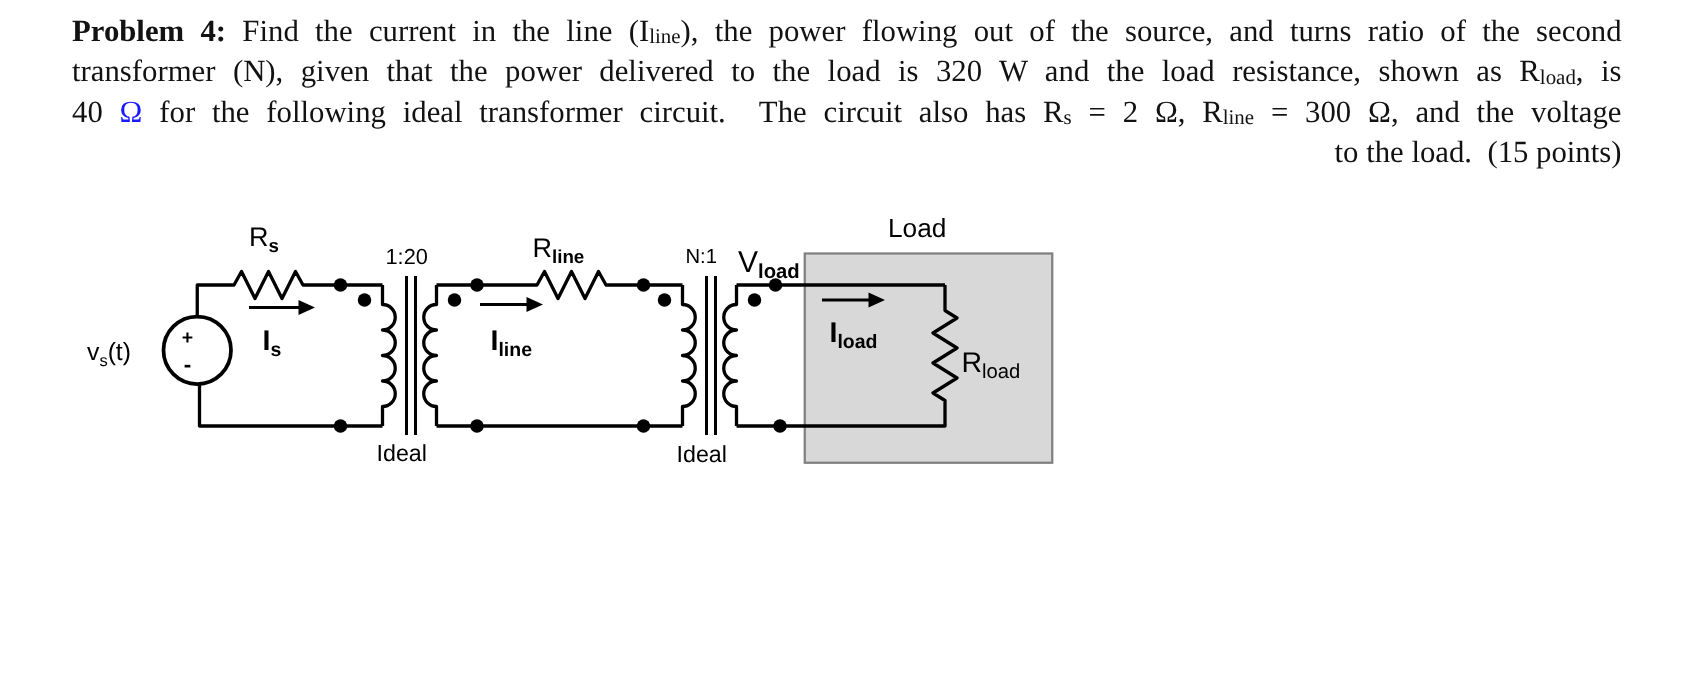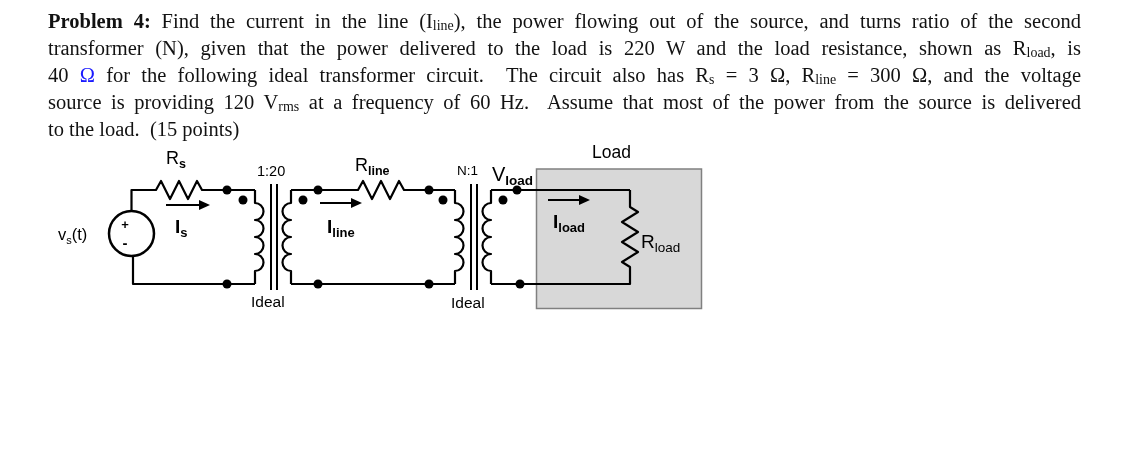--- a/index.html
+++ b/index.html
@@ -6,21 +6,21 @@
   .page {
     position:relative; width:1122px; height:374px; background:#ffffff;
     overflow:hidden; color:var(--text,#121212);
   }
   
   .ptext {
     position:absolute; left:48px; top:8px; width:1033px;
     font-family:"Liberation Serif", serif;
     font-size:20.5px; line-height:27px; color:var(--text,#121212);
   }
-  .ptext-line { white-space:normal; }
+  .ptext-line { white-space:normal;text-align:right; }
   .ptext-line.justify { text-align:justify; text-align-last:justify; }
   .ptext .b { font-weight:bold; }
   .ptext sub { font-size:0.68em; vertical-align:-0.14em; line-height:0; }
   
   svg.circuit { position:absolute; left:0; top:0; }
   .wire { stroke:var(--wire,#000); stroke-width:2.2; fill:none; stroke-linejoin:round; }
   .core { stroke:var(--wire,#000); stroke-width:2; fill:none; }
   .dot  { fill:var(--wire,#000); }
   .arrow-line { stroke:var(--wire,#000); stroke-width:2; }
   .arrow-head { fill:var(--wire,#000); }
@@ -28,23 +28,22 @@
   .clbl { font-family:"Liberation Sans", sans-serif; fill:#000; }
   .sub-b { font-weight:bold; }
 </style>
 </head>
 <body>
 
 <div class="page">
 
   <div class="ptext">
       <div class="ptext-line justify"><span class="b">Problem 4:</span><span> Find the current in the line (I</span><sub>line</sub><span>), the power flowing out of the source, and turns ratio of the second</span></div>
-      <div class="ptext-line justify"><span>transformer (N), given that the power delivered to the load is 220 W and the load resistance, shown as R</span><sub>load</sub><span>, is</span></div>
-      <div class="ptext-line justify"><span>40 </span><span style="color: rgb(26, 26, 255);">Ω</span><span> for the following ideal transformer circuit.&nbsp; The circuit also has R</span><sub>s</sub><span> = 3 Ω, R</span><sub>line</sub><span> = 300 Ω, and the voltage</span></div>
-      <div class="ptext-line justify"><span>source is providing 120 V</span><sub>rms</sub><span> at a frequency of 60 Hz.&nbsp; Assume that most of the power from the source is delivered</span></div>
+      <div class="ptext-line justify"><span>transformer (N), given that the power delivered to the load is 320 W and the load resistance, shown as R</span><sub>load</sub><span>, is</span></div>
+      <div class="ptext-line justify"><span>40 </span><span style="color: rgb(26, 26, 255);">Ω</span><span> for the following ideal transformer circuit.&nbsp; The circuit also has R</span><sub>s</sub><span> = 2 Ω, R</span><sub>line</sub><span> = 300 Ω, and the voltage</span></div>
       <div class="ptext-line"><span>to the load.&nbsp; (15 points)</span></div>
     </div>
 
   <svg class="circuit" width="1122" height="462" viewBox="0 0 1122 462">
 
     <rect class="loadbox" x="536.5" y="169" width="165" height="139.5"></rect>
 
     <circle cx="131.5" cy="233.5" r="22.5" fill="none" stroke="#000" stroke-width="2.5"></circle>
     <text class="clbl" x="125" y="229" font-size="13" font-weight="bold" text-anchor="middle">+</text>
     <text class="clbl" x="125" y="248" font-size="15" font-weight="bold" text-anchor="middle">-</text>

